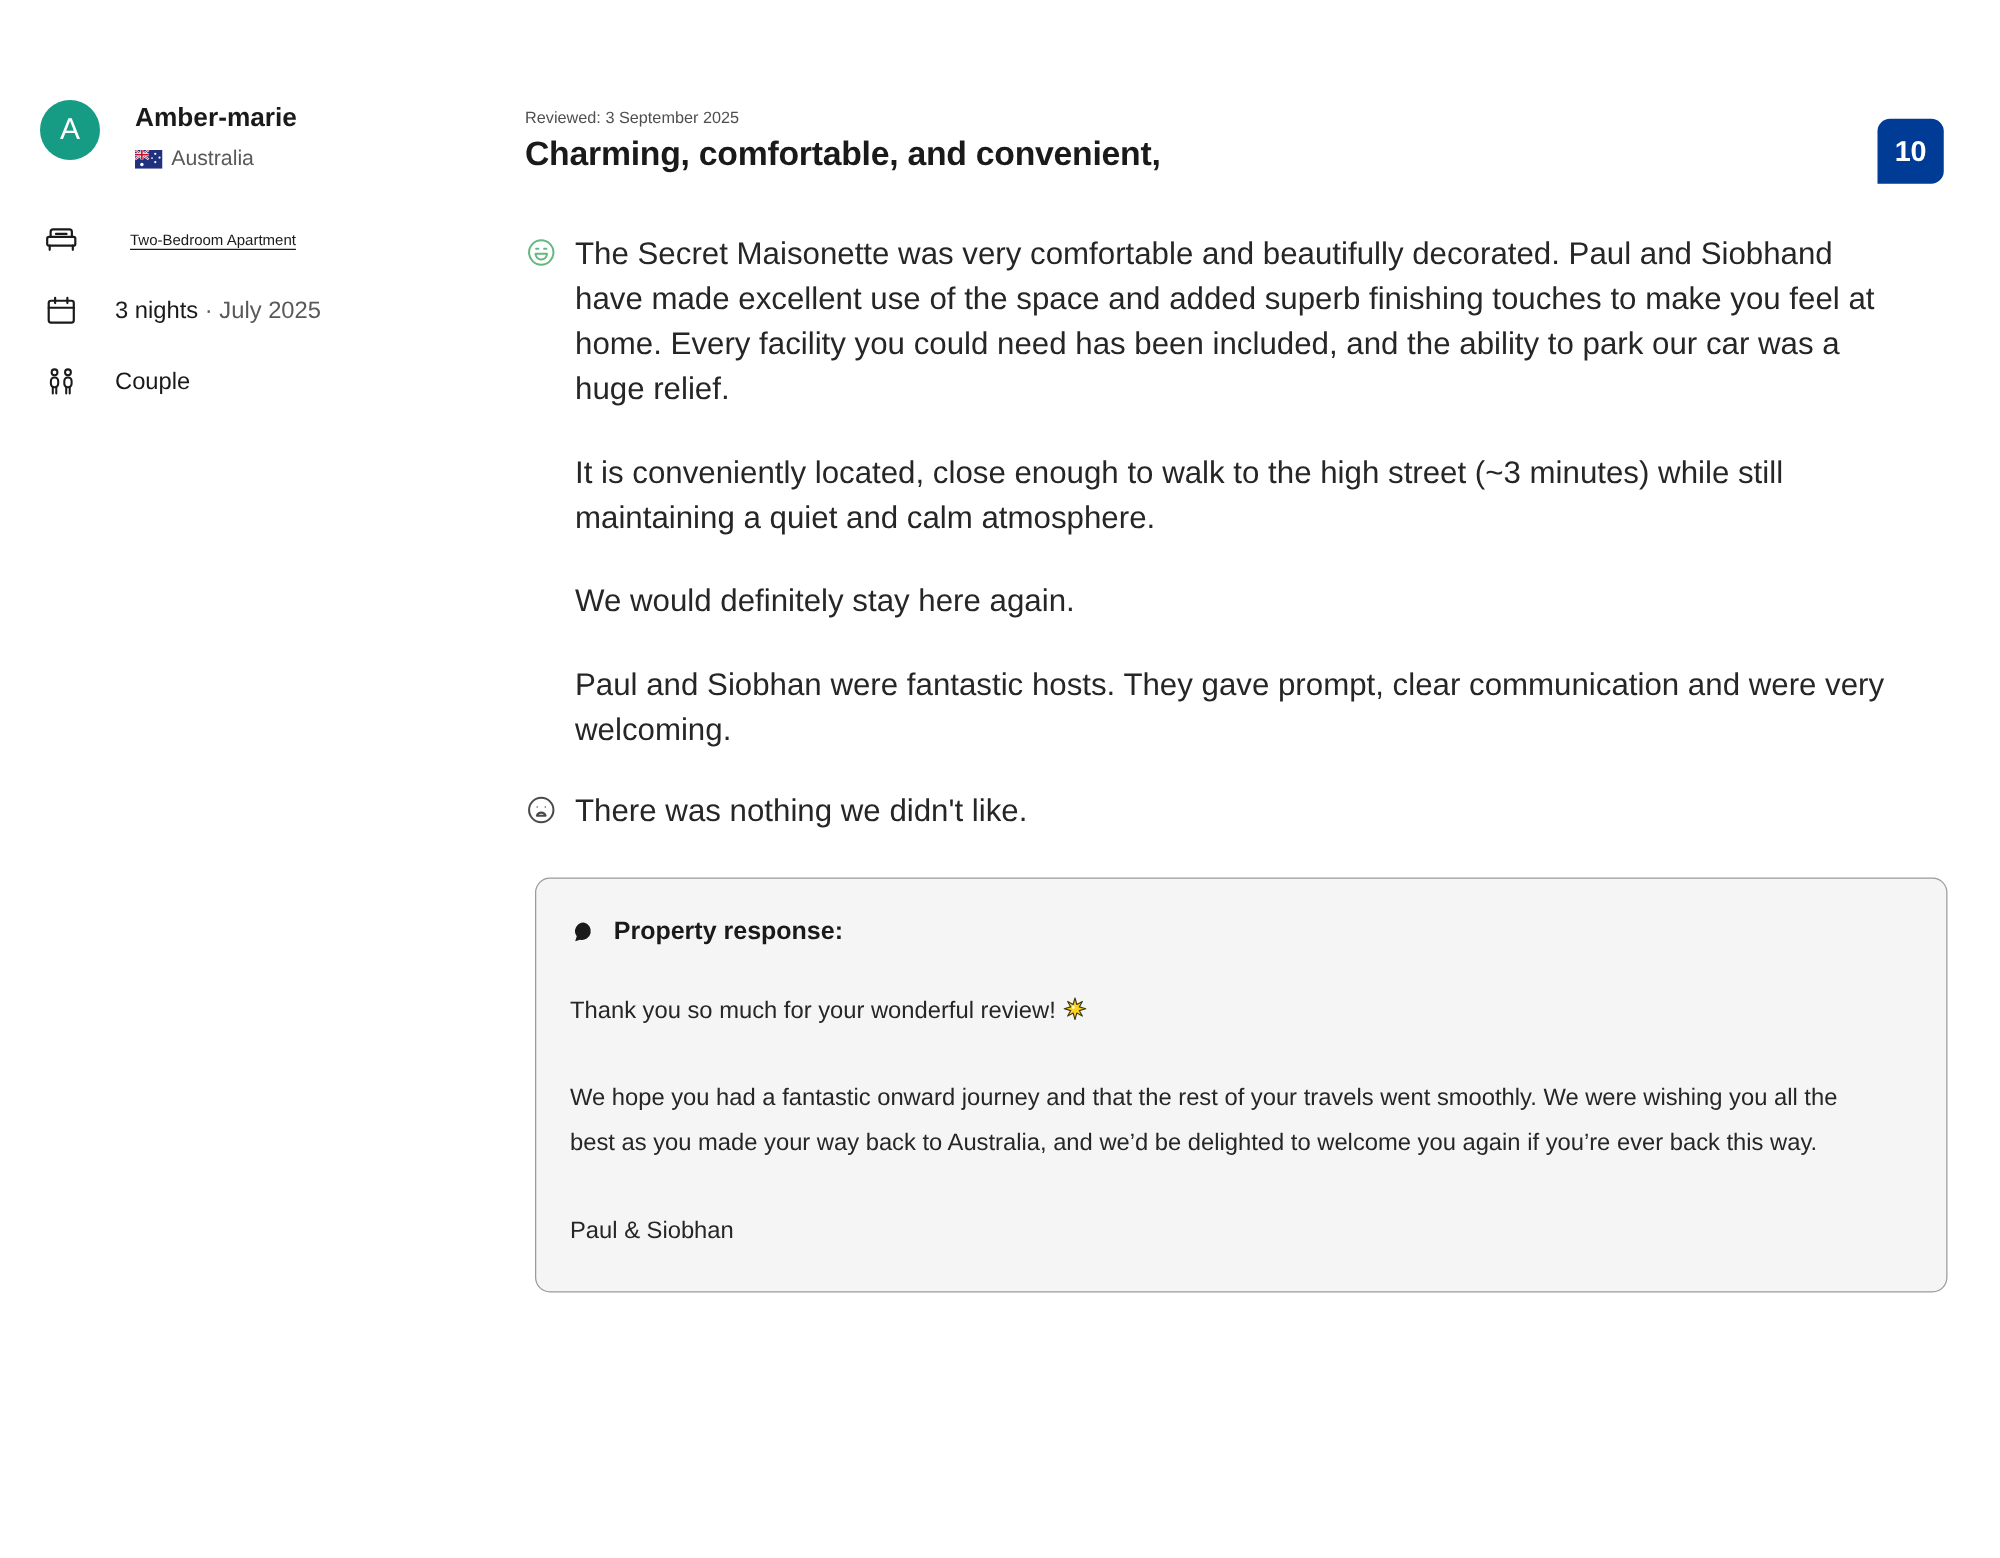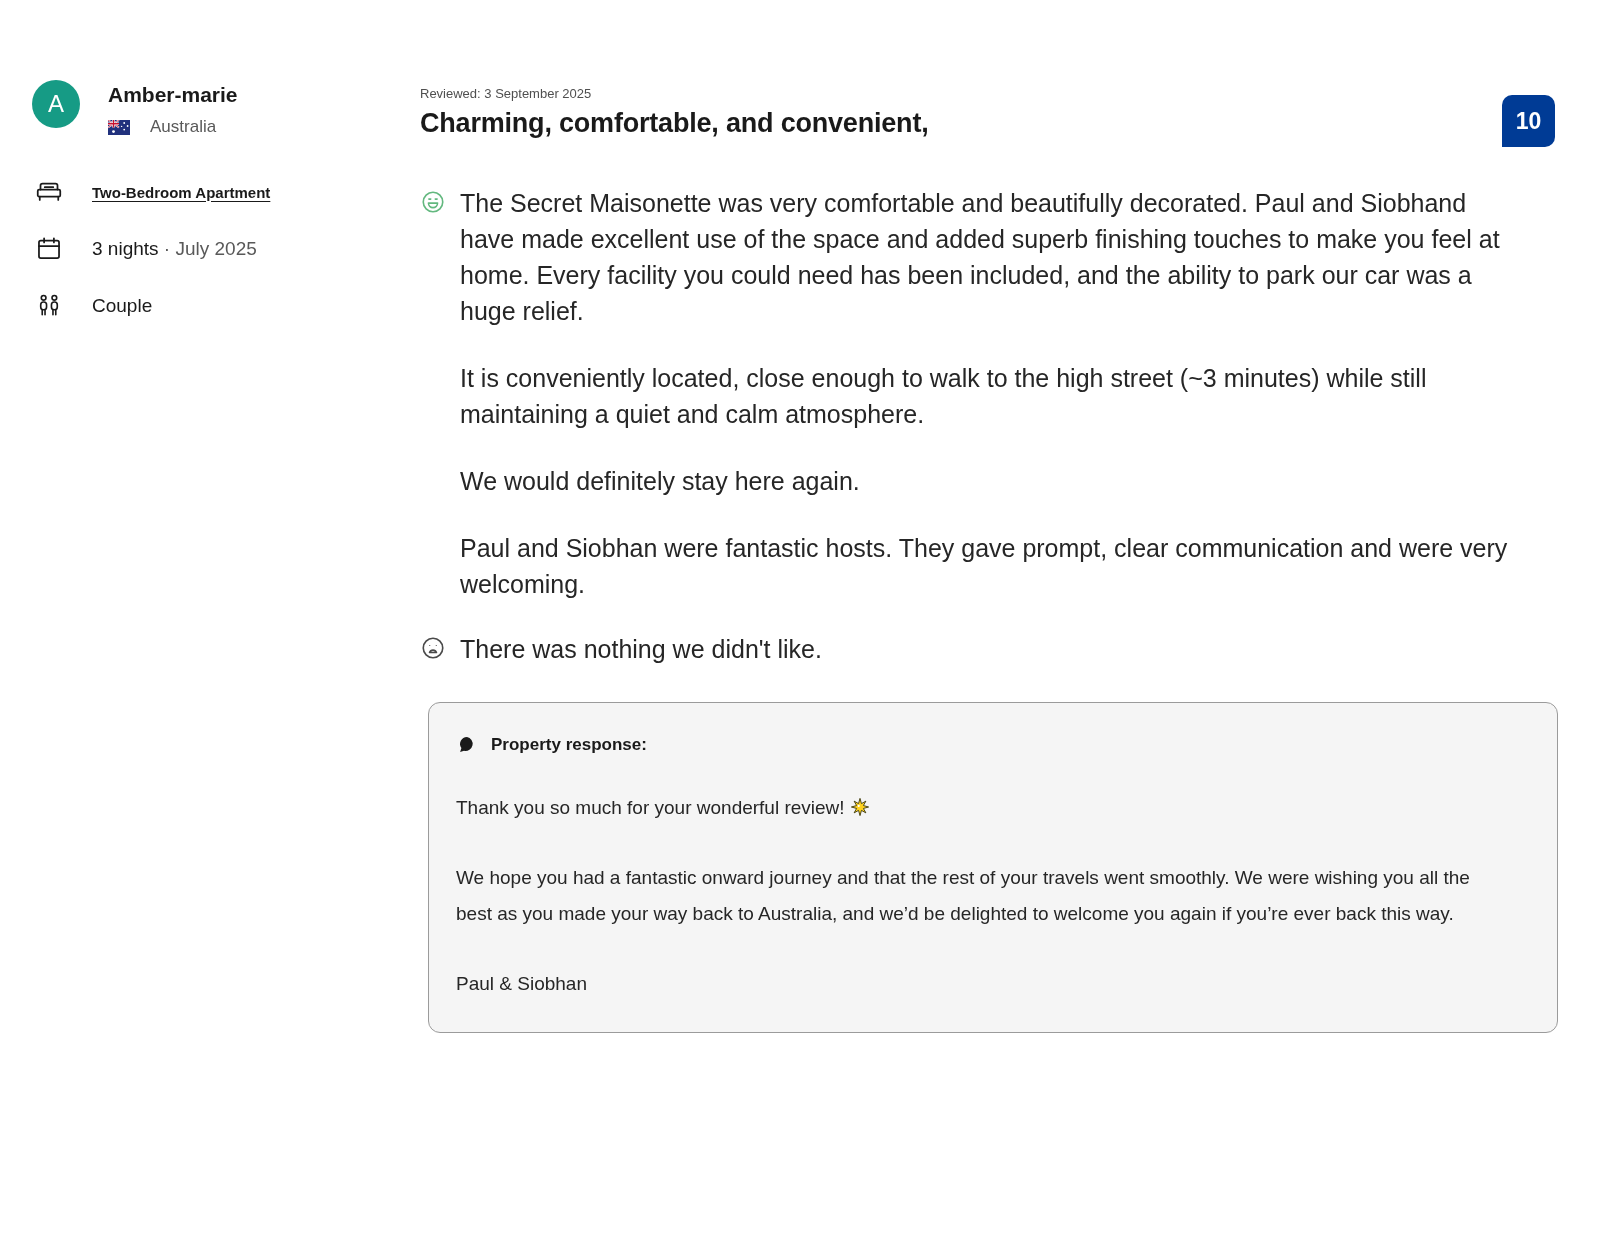--- a/index.html
+++ b/index.html
@@ -16,32 +16,32 @@
   .reviewer-row { display:flex; align-items:flex-start; }
   .avatar {
     width:48px; height:48px; border-radius:50%;
     background: var(--avatar-bg, #169b85);
     color:#fff; font-size:24px; font-weight:400;
     display:flex; align-items:center; justify-content:center;
     margin-left:2px; flex:0 0 auto;
   }
   .reviewer-info { margin-left:28px; padding-top:3px; }
   .reviewer-name { font-size:21px; font-weight:700; color:var(--text-dark,#1a1a1a); }
-  .reviewer-country { margin-top:10px; display:flex; align-items:center; gap:20px;
+  .reviewer-country { margin-top:10px; display:flex; align-items:center; gap:7px;
     font-size:17px; color:var(--text-gray,#595959); }
   .flag svg { display:block; }
 
   .detail-row { display:flex; align-items:center; padding-left:4px; margin-top:27px; }
   .detail-row.first { margin-top:40px; }
   .row-icon { width:30px; height:30px; color:#1a1a1a; flex:0 0 auto;
     display:flex; align-items:center; justify-content:center; }
   .row-icon svg { display:block; }
   .row-text { margin-left:28px; font-size:19px; color:var(--text-dark,#1a1a1a); }
-  .room-link { margin-left:28px; font-size:15px; color:var(--text-dark,#1a1a1a);
-    text-decoration:underline; text-underline-offset:3px; cursor:pointer;font-weight:bold; }
+  .room-link { margin-left:40px; font-size:12px; color:var(--text-dark,#1a1a1a);
+    text-decoration:underline; text-underline-offset:3px; cursor:pointer; }
   .gray { color:var(--text-gray,#595959); }
 
   
   .main { position:absolute; left:420px; top:86px; width:1140px; }
   .reviewed { font-size:13px; color:#4f4f4f; }
   .title { margin:7px 0 0; font-size:27px; font-weight:700; color:var(--text-dark,#1a1a1a); letter-spacing:-0.2px; }
 
   .score-badge {
     position:absolute; left:1502px; top:95px; width:53px; height:52px;
     background: var(--score-badge-bg, #003b95); color:#fff;
@@ -62,21 +62,21 @@
 
   
   .response-box {
     margin-left:8px; margin-top:35px; width:1130px;
     background: var(--response-bg, #f5f5f5);
     border:1px solid var(--response-border, #9b9b9b);
     border-radius:12px;
     padding:31px 27px 30px;
   }
   .response-header { display:flex; align-items:center; gap:13px;
-    font-size:17px; font-weight:700; color:var(--text-dark,#1a1a1a); }
+    font-size:20px; font-weight:700; color:var(--text-dark,#1a1a1a); }
   .response-header .bubble { width:22px; height:22px; color:#1a1a1a; }
   .response-header .bubble svg { display:block; }
   .response-body p { margin:34px 0 0; font-size:19px; line-height:36px;
     color:#262626; max-width:1024px; }
   .star { display:inline-block; width:22px; height:22px; vertical-align:-4px; margin-left:4px; }
   .star svg { display:block; }
 </style>
 </head>
 <body>
 

